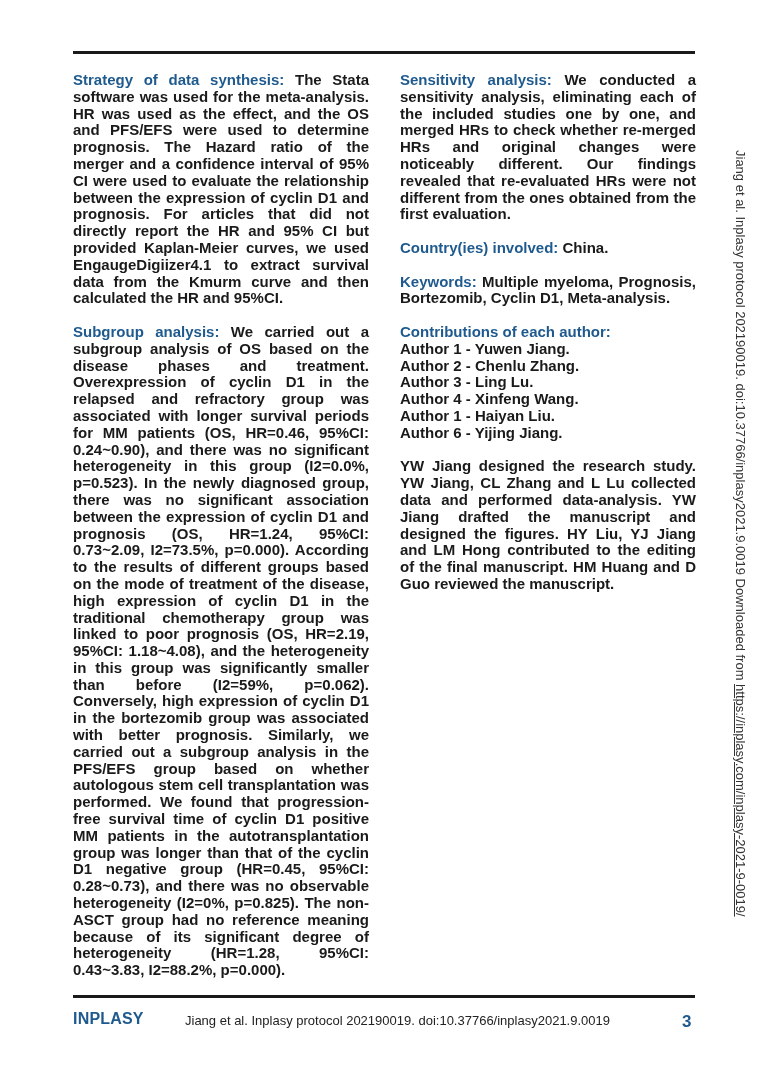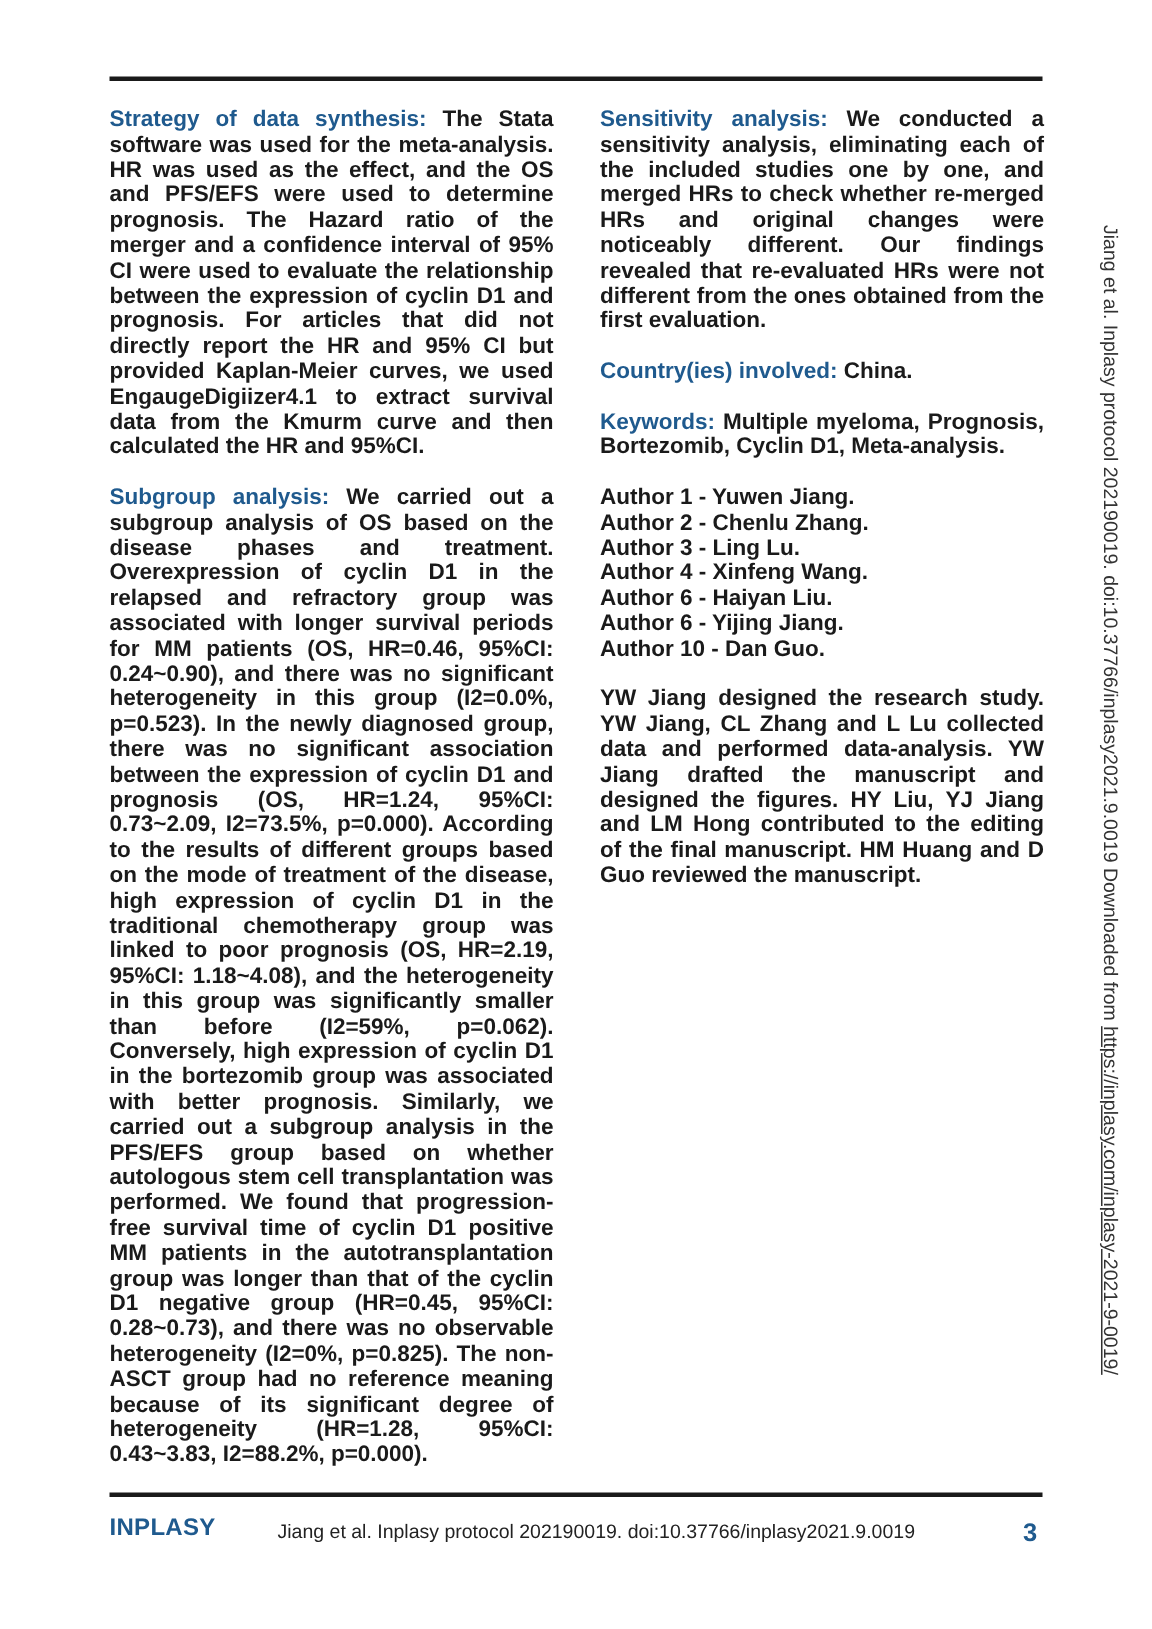--- a/index.html
+++ b/index.html
@@ -43,27 +43,27 @@
   <p>
     <span class="head">Sensitivity analysis:</span><span> We conducted a sensitivity analysis, eliminating each of the included studies one by one, and merged HRs to check whether re-merged HRs and original changes were noticeably different. Our findings revealed that re-evaluated HRs were not different from the ones obtained from the first evaluation.</span>
   </p>
   <p>
     <span class="head">Country(ies) involved:</span><span> China.</span>
   </p>
   <p>
     <span class="head">Keywords:</span><span> Multiple myeloma, Prognosis, Bortezomib, Cyclin D1, Meta-analysis.</span>
   </p>
   <div class="author-list">
+    <span class="head author-line">Contributions of each author:</span>
     <span class="author-line">Author 1 - Yuwen Jiang.</span>
     <span class="author-line">Author 2 - Chenlu Zhang.</span>
     <span class="author-line">Author 3 - Ling Lu.</span>
     <span class="author-line">Author 4 - Xinfeng Wang.</span>
-    <span class="author-line">Author 6 - Haiyan Liu.</span>
+    <span class="author-line">Author 1 - Haiyan Liu.</span>
     <span class="author-line">Author 6 - Yijing Jiang.</span>
-    <span class="author-line">Author 10 - Dan Guo.</span>
   </div>
   <p>YW Jiang designed the research study. YW Jiang, CL Zhang and L Lu collected data and performed data-analysis. YW Jiang drafted the manuscript and designed the figures. HY Liu, YJ Jiang and LM Hong contributed to the editing of the final manuscript. HM Huang and D Guo reviewed the manuscript.</p>
 </div>
 
 <div class="side-note">
   <span>Jiang et al. Inplasy protocol 202190019. doi:10.37766/inplasy2021.9.0019 Downloaded from </span><a>https://inplasy.com/inplasy-2021-9-0019/</a>
 </div>
 
 <div class="rule bottom"></div>
 <div class="footer-brand">INPLASY</div>

